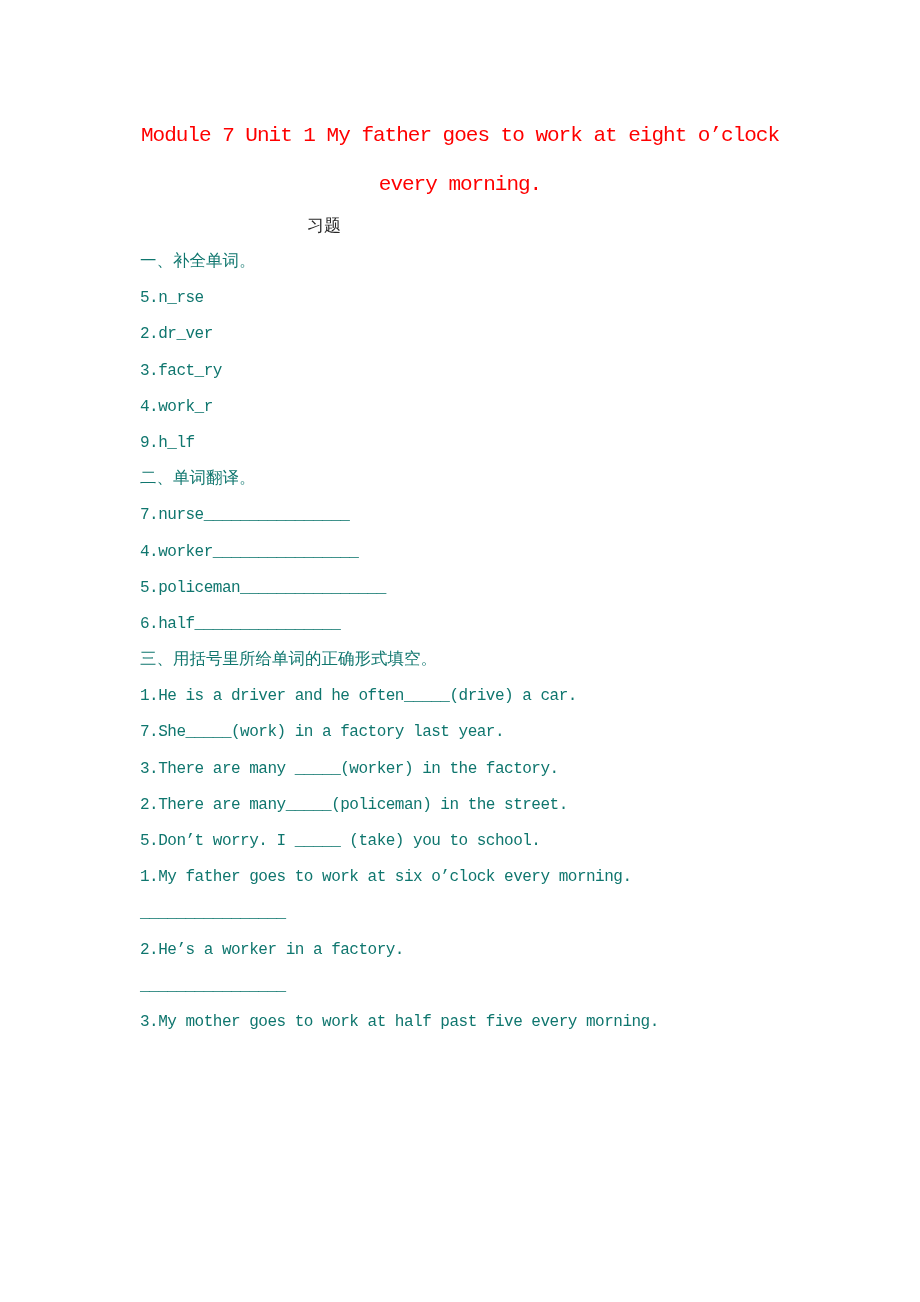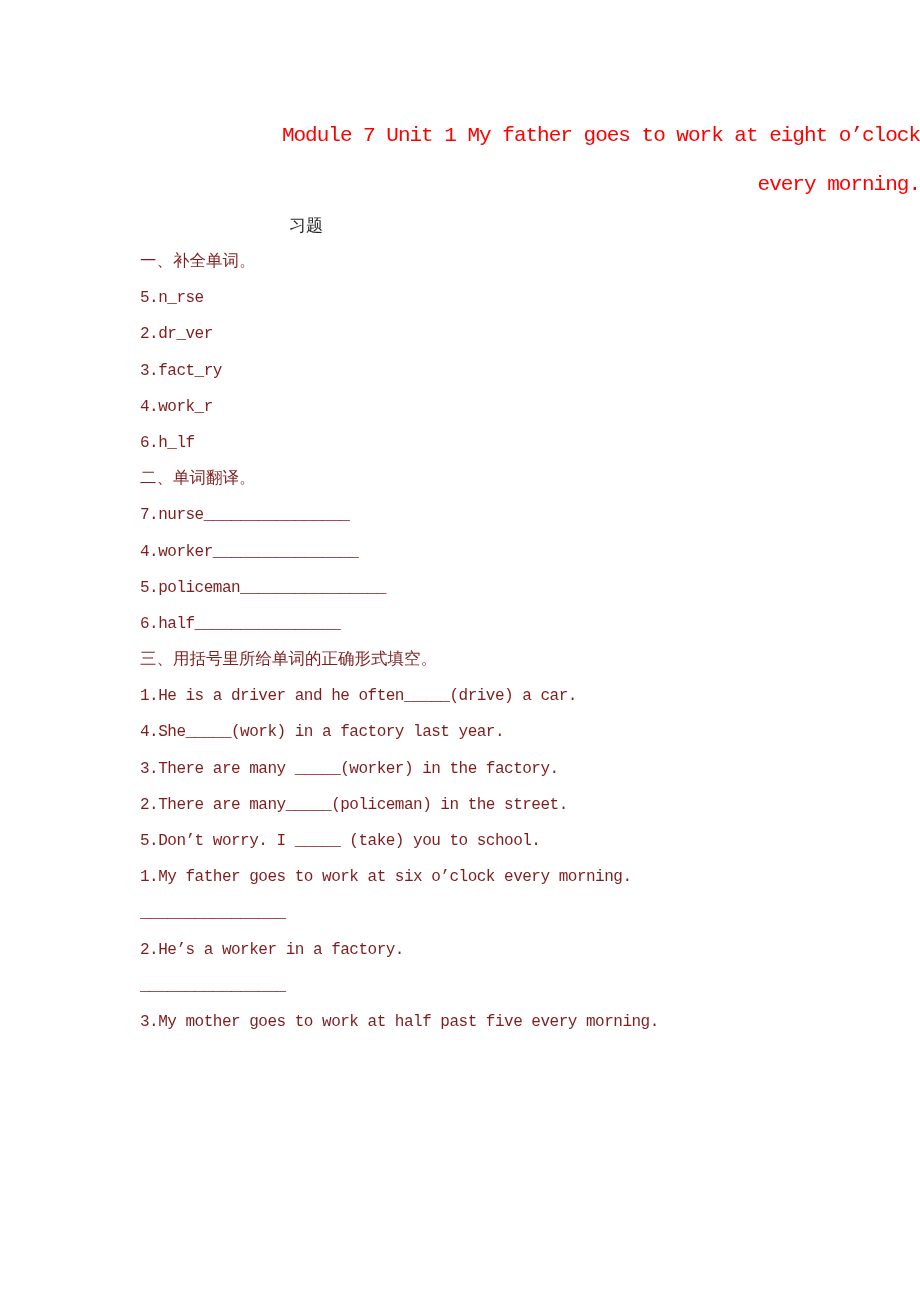--- a/index.html
+++ b/index.html
@@ -10,46 +10,46 @@
     background: #ffffff;
     position: relative;
     font-family: "Liberation Mono", "DejaVu Sans Mono", monospace;
     overflow: hidden;
   }
   .title-block {
     position: absolute;
     top: 111px;
     left: 0;
     width: 920px;
-    text-align: right;
+    text-align: center;
     color: #fe0000;
     font-size: 21px;
     letter-spacing: -1px;
     font-weight: 500;
   }
   .title-line {
     height: 49px;
     line-height: 49px;
     white-space: pre;
   }
   .subtitle {
     position: absolute;
     top: 213px;
-    left: 289px;
+    left: 307px;
     height: 27px;
     line-height: 27px;
     font-size: 17px;
     color: #262626;
   }
   .content {
     position: absolute;
     top: 244px;
     left: 140px;
     width: 760px;
-    color: #7f1d1d;
+    color: #0f766e;
     font-size: 16px;
   }
   .line {
     height: 36.2px;
     line-height: 36.2px;
     white-space: pre;
     letter-spacing: -0.5px;
   }
   .heading-line {
     letter-spacing: 0;
@@ -66,31 +66,31 @@
 
 <div class="subtitle">习题</div>
 
 <div class="content">
 
   <div class="line heading-line">一、补全单词。</div>
   <div class="line">5.n_rse</div>
   <div class="line">2.dr_ver</div>
   <div class="line">3.fact_ry</div>
   <div class="line">4.work_r</div>
-  <div class="line">6.h_lf</div>
+  <div class="line">9.h_lf</div>
 
   <div class="line heading-line">二、单词翻译。</div>
   <div class="line">7.nurse________________</div>
   <div class="line">4.worker________________</div>
   <div class="line">5.policeman________________</div>
   <div class="line">6.half________________</div>
 
   <div class="line heading-line">三、用括号里所给单词的正确形式填空。</div>
   <div class="line">1.He is a driver and he often_____(drive) a car.</div>
-  <div class="line">4.She_____(work) in a factory last year.</div>
+  <div class="line">7.She_____(work) in a factory last year.</div>
   <div class="line">3.There are many _____(worker) in the factory.</div>
   <div class="line">2.There are many_____(policeman) in the street.</div>
   <div class="line">5.Don’t worry. I _____ (take) you to school.</div>
 
   <div class="line">1.My father goes to work at six o’clock every morning.</div>
   <div class="line">________________</div>
   <div class="line">2.He’s a worker in a factory.</div>
   <div class="line">________________</div>
   <div class="line">3.My mother goes to work at half past five every morning.</div>
 

